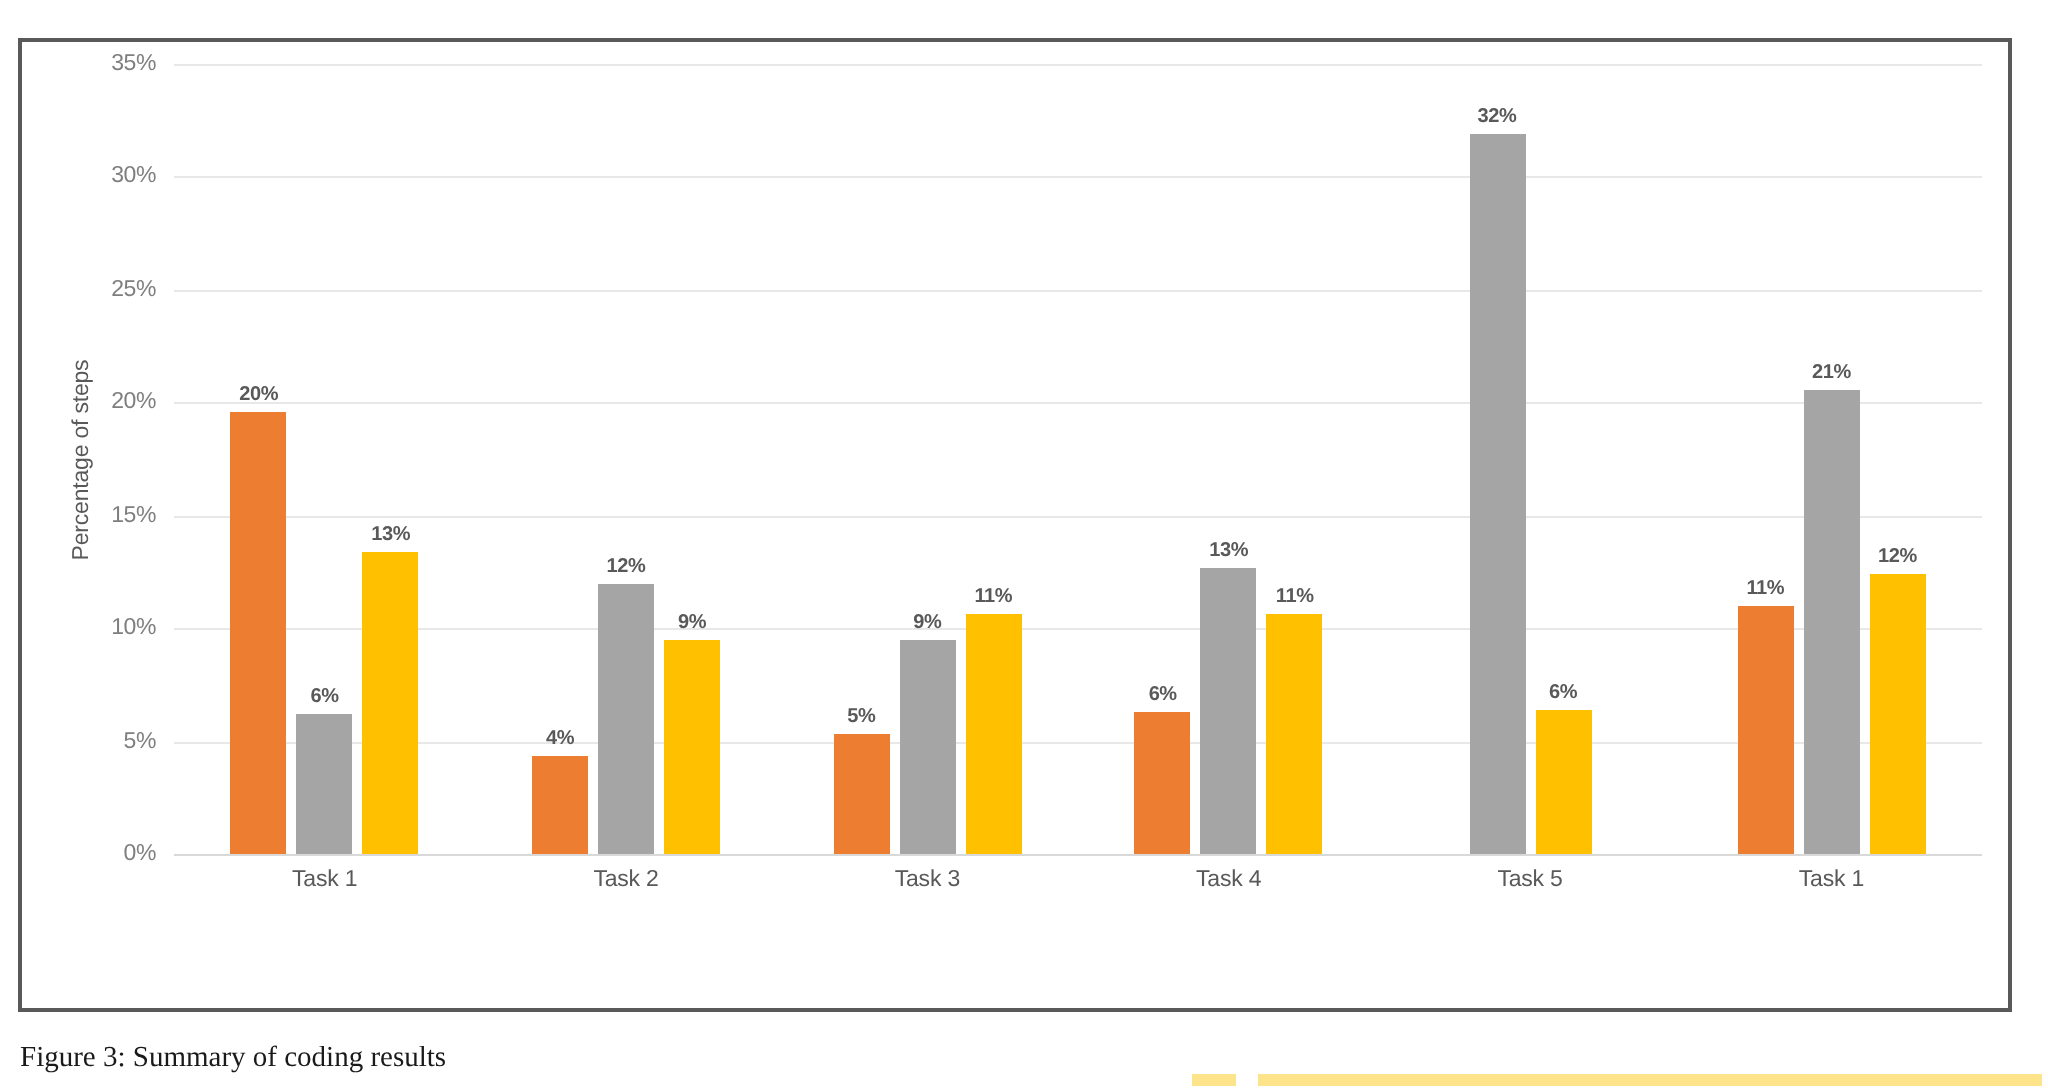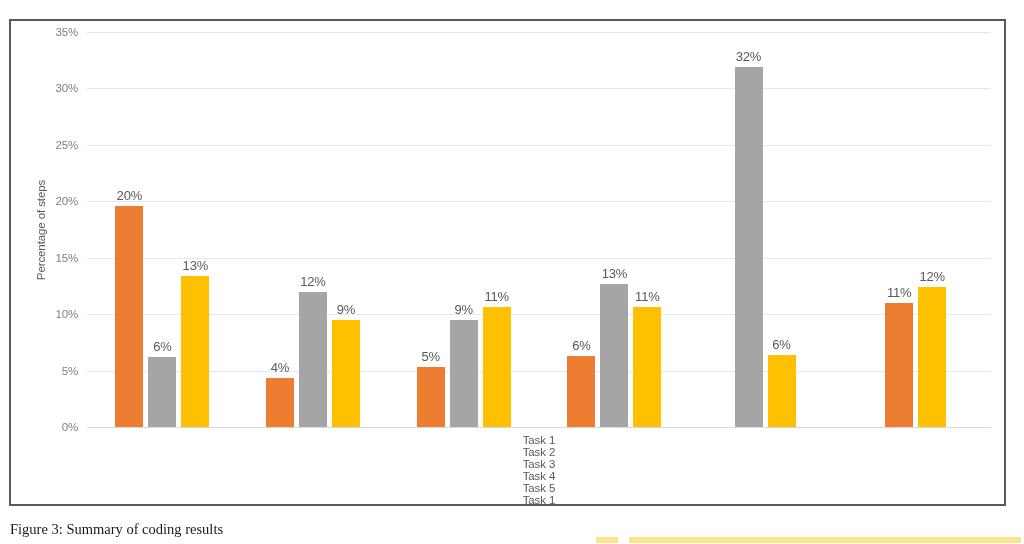--- a/index.html
+++ b/index.html
@@ -89,43 +89,43 @@
     height: 100%;
   }
   .bar {
     width: 28px;
     border: 0;
   }
   .bar-label {
     position: absolute;
     bottom: 100%;
     margin-bottom: 3px;
-    font-size: 13px;
+    font-size: 10px;
     color: #595959;
     white-space: nowrap;
     letter-spacing: -0.2px;
+    font-weight: bold;
   }
   .c0 { background: #ED7D31; }
   .c1 { background: #A5A5A5; }
   .c2 { background: #FFC000; }
 
   
   #x-axis-line {
     position: absolute;
     left: 76px; right: 13px;
     top: 406px;
     height: 1px;
     background: #d9d9d9;
   }
   #x-labels {
     position: absolute;
     left: 76px; right: 13px;
     top: 413px;
     display: flex;
-    flex-direction: column;
   }
   #x-labels .xlab {
     flex: 1 1 0;
     text-align: center;
     font-size: 11.5px;
     color: #595959;
     letter-spacing: -0.1px;
   }
 
   
@@ -269,20 +269,24 @@
               <div class="bar-label" style="bottom: 18.2857%;">6%</div>
               <div class="bar c2" style="height: 18.2857%; background: rgb(255, 192, 0);"></div>
             </div>
           </div>
           <div class="group">
             <div class="bar-wrap">
               <div class="bar-label" style="bottom: 31.4286%;">11%</div>
               <div class="bar c0" style="height: 31.4286%; background: rgb(237, 125, 49);"></div>
             </div>
             <div class="bar-wrap">
+              <div class="bar-label" style="bottom: 58.8571%;">21%</div>
+              <div class="bar c1" style="height: 58.8571%; background: rgb(165, 165, 165);"></div>
+            </div>
+            <div class="bar-wrap">
               <div class="bar-label" style="bottom: 35.4286%;">12%</div>
               <div class="bar c2" style="height: 35.4286%; background: rgb(255, 192, 0);"></div>
             </div>
           </div>
         </div>
     </div>
 
     <div id="x-axis-line"></div>
     <div id="x-labels">
         <div class="xlab">Task 1</div>

